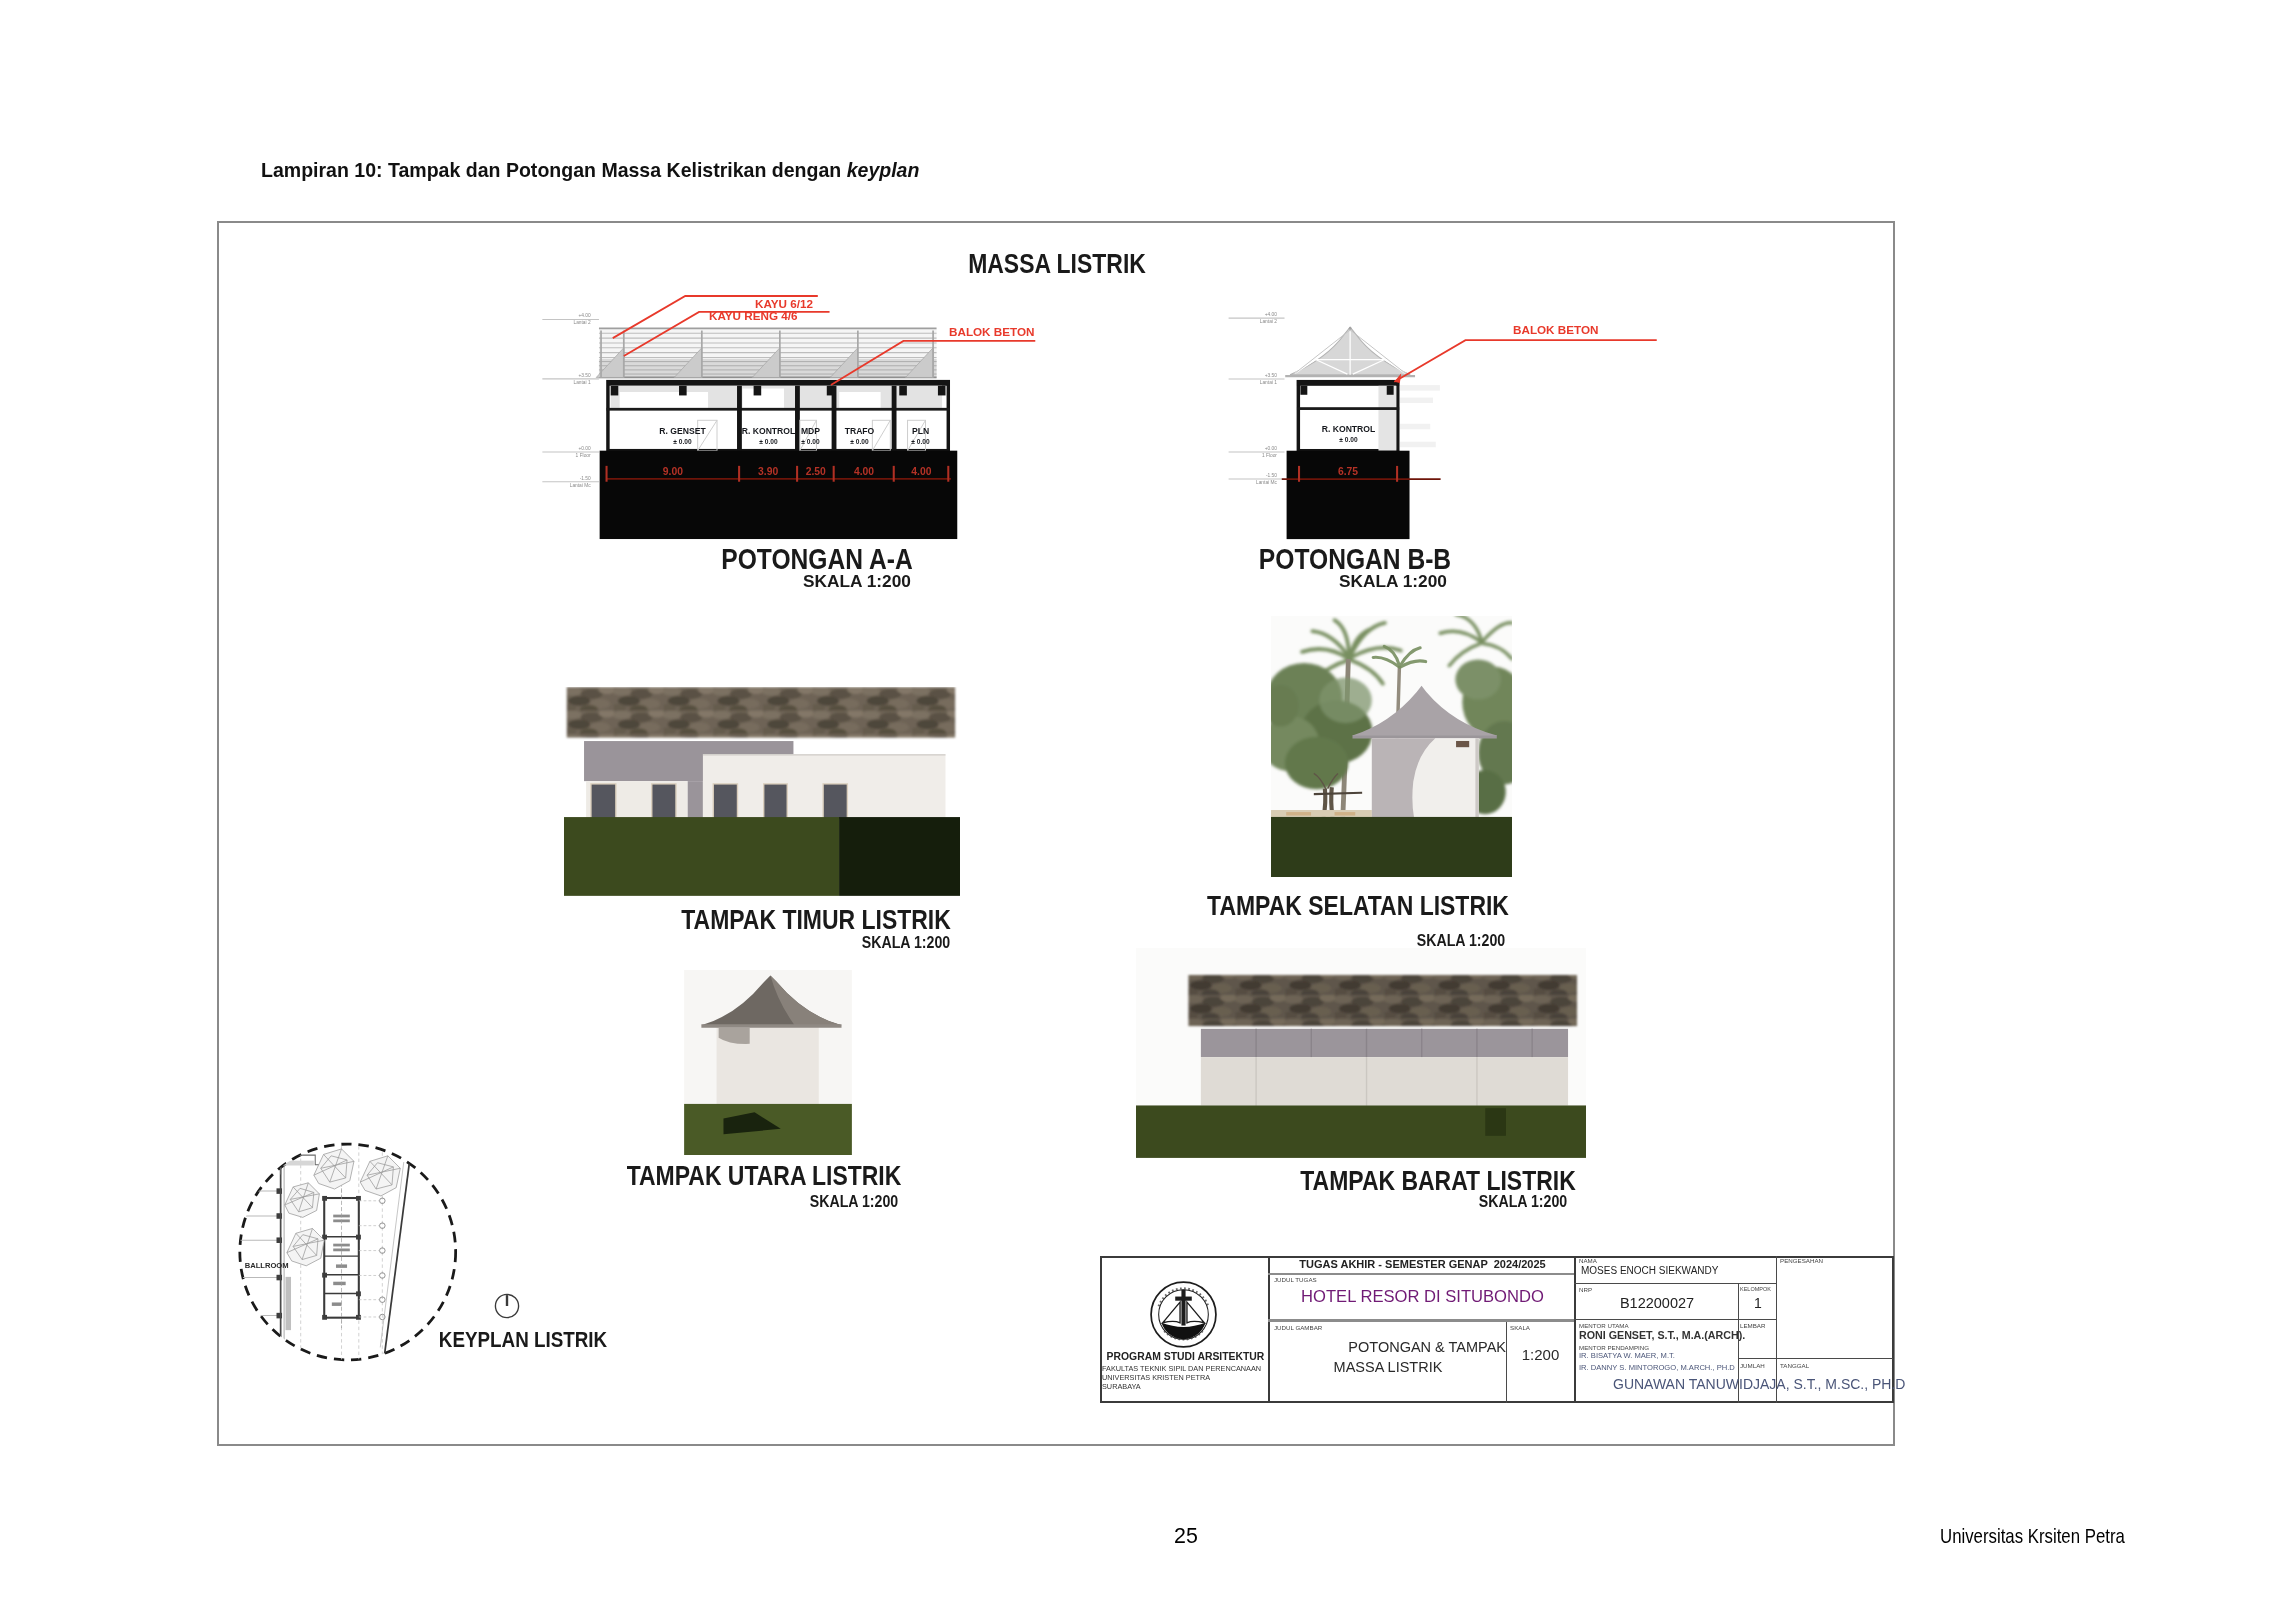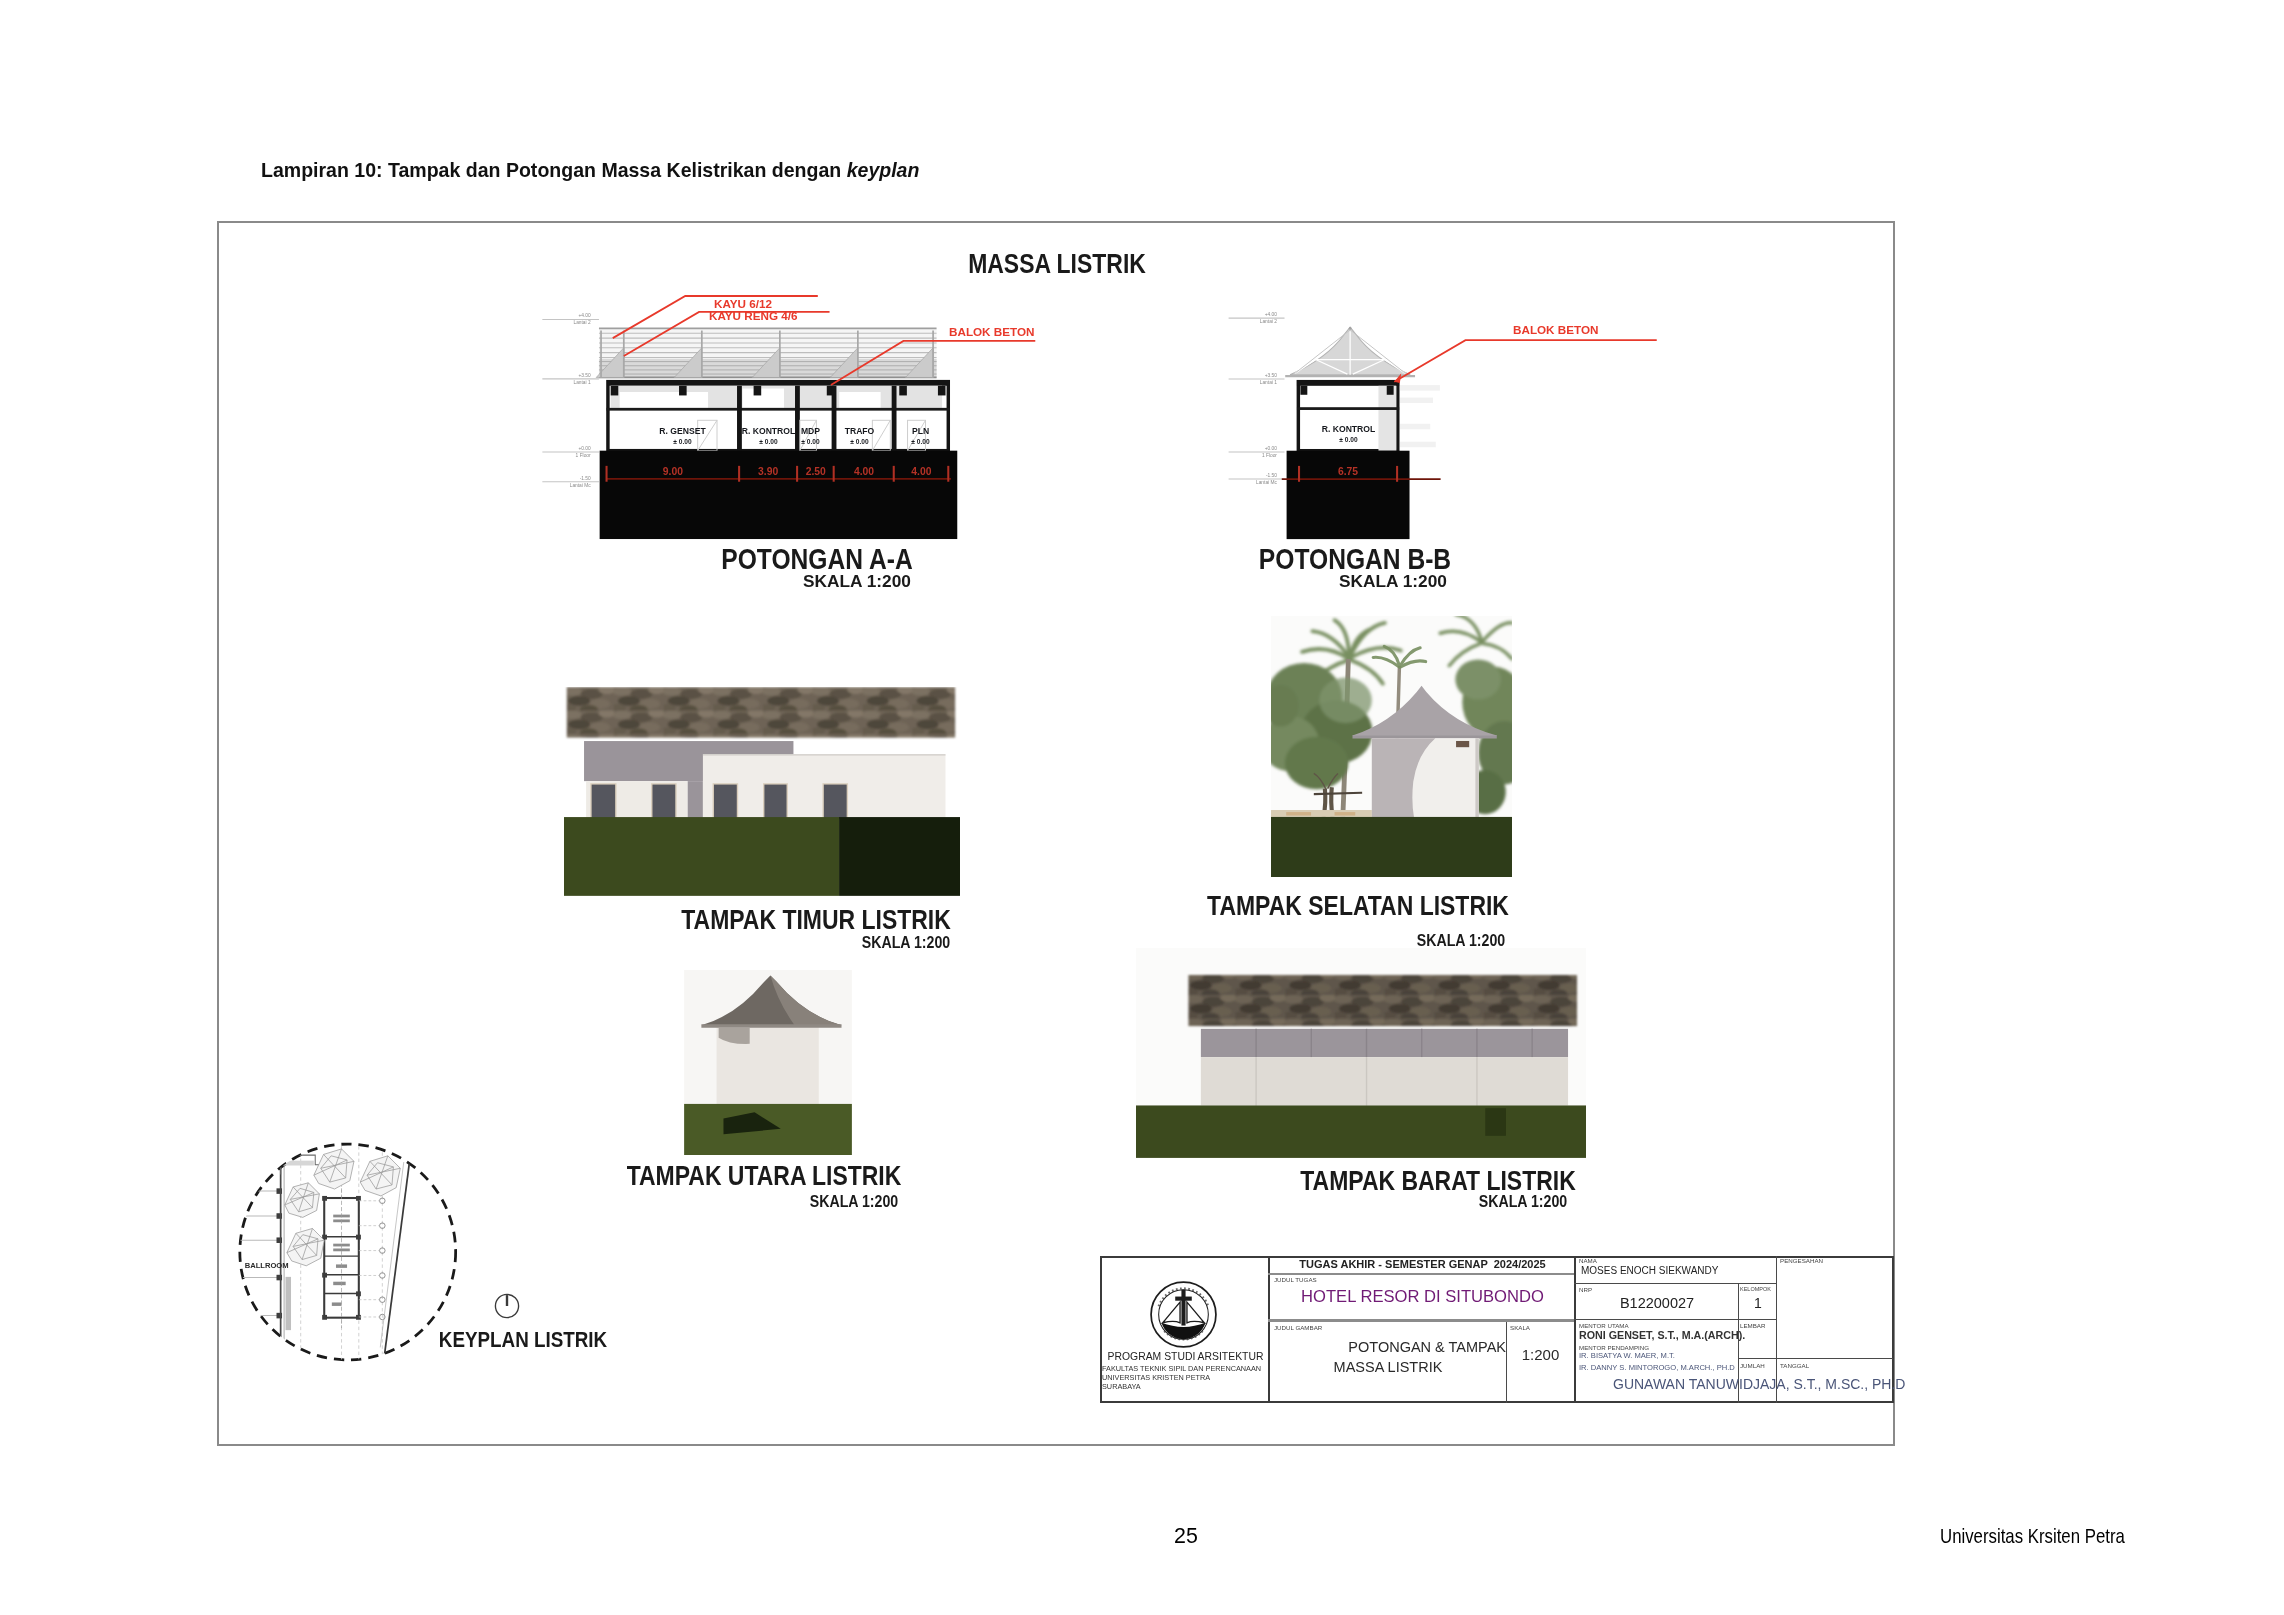--- a/index.html
+++ b/index.html
@@ -127,21 +127,21 @@
 
   <g stroke="#e8392b" stroke-width="2.6" fill="none">
     <polyline points="102,90 207,29 399,29"></polyline>
     <polyline points="118,116 227,52 416,52"></polyline>
     <polyline points="418,158 523,94 714,94"></polyline>
   </g>
 </svg>
 
 <div class="abs red" style="left:709px;top:280px;width:138px;font-size:11.7px;font-weight:bold;margin-top:29px;">KAYU RENG 4/6</div>
 
-<div class="abs red" style="left:714px;top:297px;width:111px;font-size:11.7px;font-weight:bold;">KAYU 6/12</div>
+<div class="abs red" style="left:755px;top:297px;width:111px;font-size:11.7px;font-weight:bold;">KAYU 6/12</div>
 
 <div class="abs red" style="left:949px;top:325px;width:124px;font-size:11.7px;font-weight:bold;">BALOK BETON</div>
 
 <div class="abs" style="left:641px;top:426px;width:83px;text-align:center;font-size:8.6px;font-weight:bold;color:#16181d;">R. GENSET<br><span style="font-size:6.6px;font-weight:bold;">± 0.00</span></div>
 
 <div class="abs" style="left:727px;top:426px;width:83px;text-align:center;font-size:8.6px;font-weight:bold;color:#16181d;">R. KONTROL<br><span style="font-size:6.6px;font-weight:bold;">± 0.00</span></div>
 
 <div class="abs" style="left:790px;top:426px;width:41px;text-align:center;font-size:8.6px;font-weight:bold;color:#16181d;">MDP<br><span style="font-size:6.6px;font-weight:bold;">± 0.00</span></div>
 
 <div class="abs" style="left:839px;top:426px;width:41px;text-align:center;font-size:8.6px;font-weight:bold;color:#16181d;">TRAFO<br><span style="font-size:6.6px;font-weight:bold;">± 0.00</span></div>
@@ -601,21 +601,21 @@
 
   <rect x="47" y="14" width="6" height="52" fill="#1d1d1d"></rect>
   <rect x="38" y="24" width="24" height="6" fill="#1d1d1d"></rect>
 
   <path d="M45,32 Q28,52 20,62 Q36,58 45,62 Z" fill="#ffffff" stroke="#1d1d1d" stroke-width="2"></path>
   <path d="M55,32 Q72,52 80,62 Q64,58 55,62 Z" fill="#ffffff" stroke="#1d1d1d" stroke-width="2"></path>
 
   <path d="M18,62 Q50,74 82,62 Q74,84 50,86 Q26,84 18,62 Z" fill="#111111"></path>
 </svg>
 
-<div class="abs" style="left:1102px;top:1351px;width:167px;text-align:center;font-weight:normal;font-size:10.4px;color:#222;">PROGRAM STUDI ARSITEKTUR</div>
+<div class="abs" style="left:1102px;top:1351px;width:167px;text-align:center;font-weight:bold;font-size:10.4px;color:#222;">PROGRAM STUDI ARSITEKTUR</div>
 <div class="abs" style="left:1102px;top:1364px;width:167px;font-size:7.3px;color:#333;">FAKULTAS TEKNIK SIPIL DAN PERENCANAAN<br>UNIVERSITAS KRISTEN PETRA<br>SURABAYA</div>
 
 <div class="abs" style="left:1270px;top:1258px;width:305px;text-align:center;font-size:11px;font-weight:bold;color:#222;">TUGAS AKHIR - SEMESTER GENAP &nbsp;2024/2025</div>
 
 <div class="abs" style="left:1274px;top:1276px;font-size:6.2px;color:#444;">JUDUL TUGAS</div>
 
 <div class="abs" style="left:1270px;top:1287px;width:305px;text-align:center;font-size:16.6px;color:#701a75;">HOTEL RESOR DI SITUBONDO</div>
 
 <div class="abs" style="left:1274px;top:1324px;font-size:6.2px;color:#444;">JUDUL GAMBAR</div>
 

